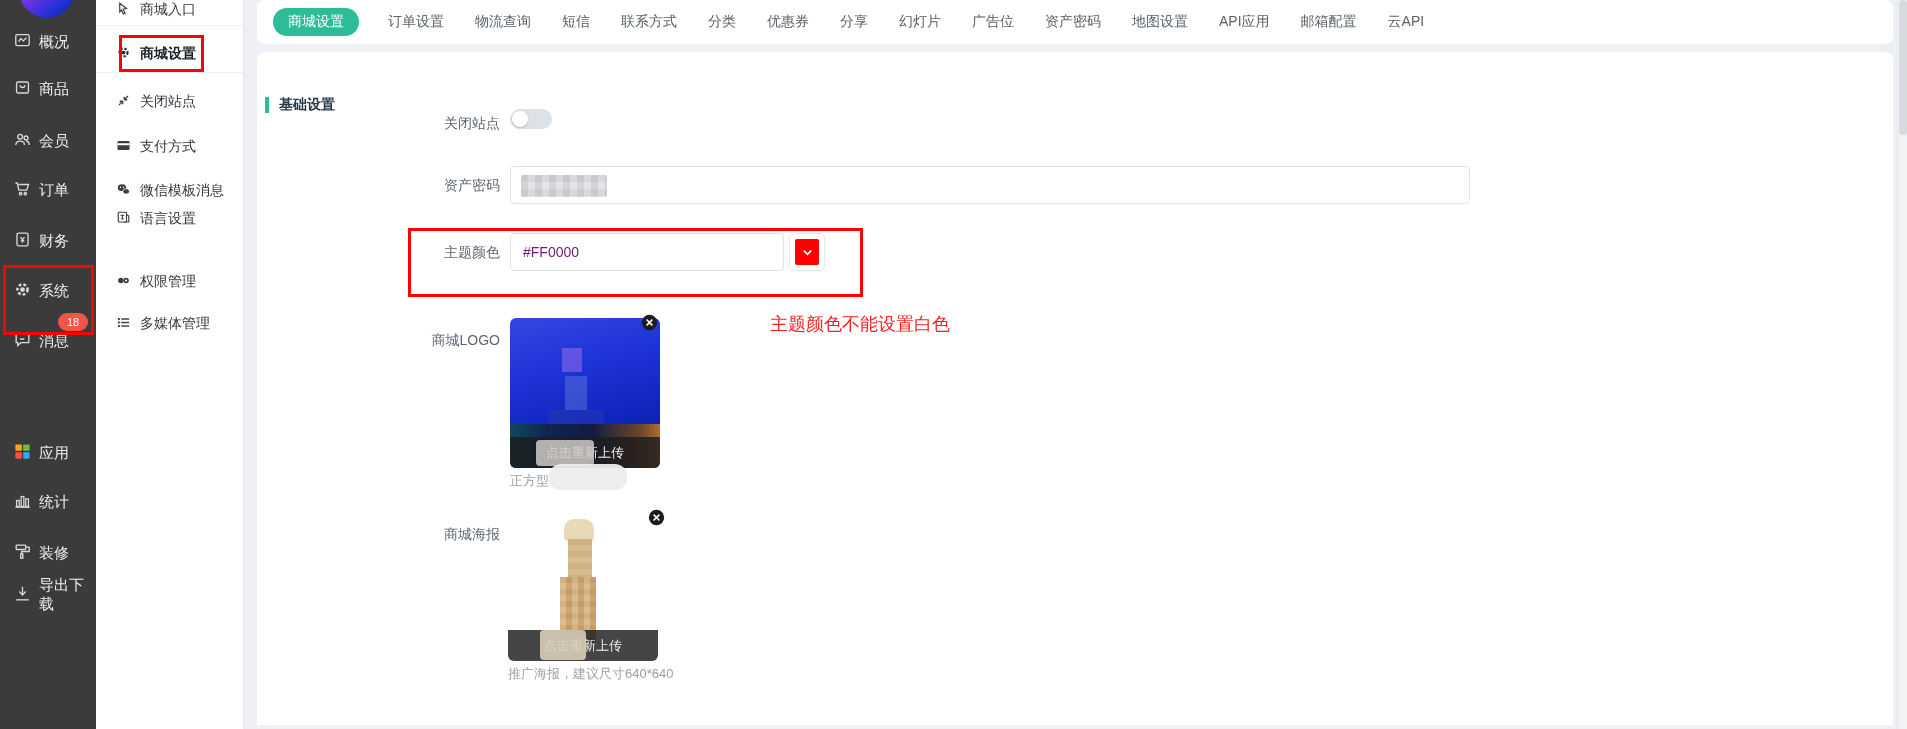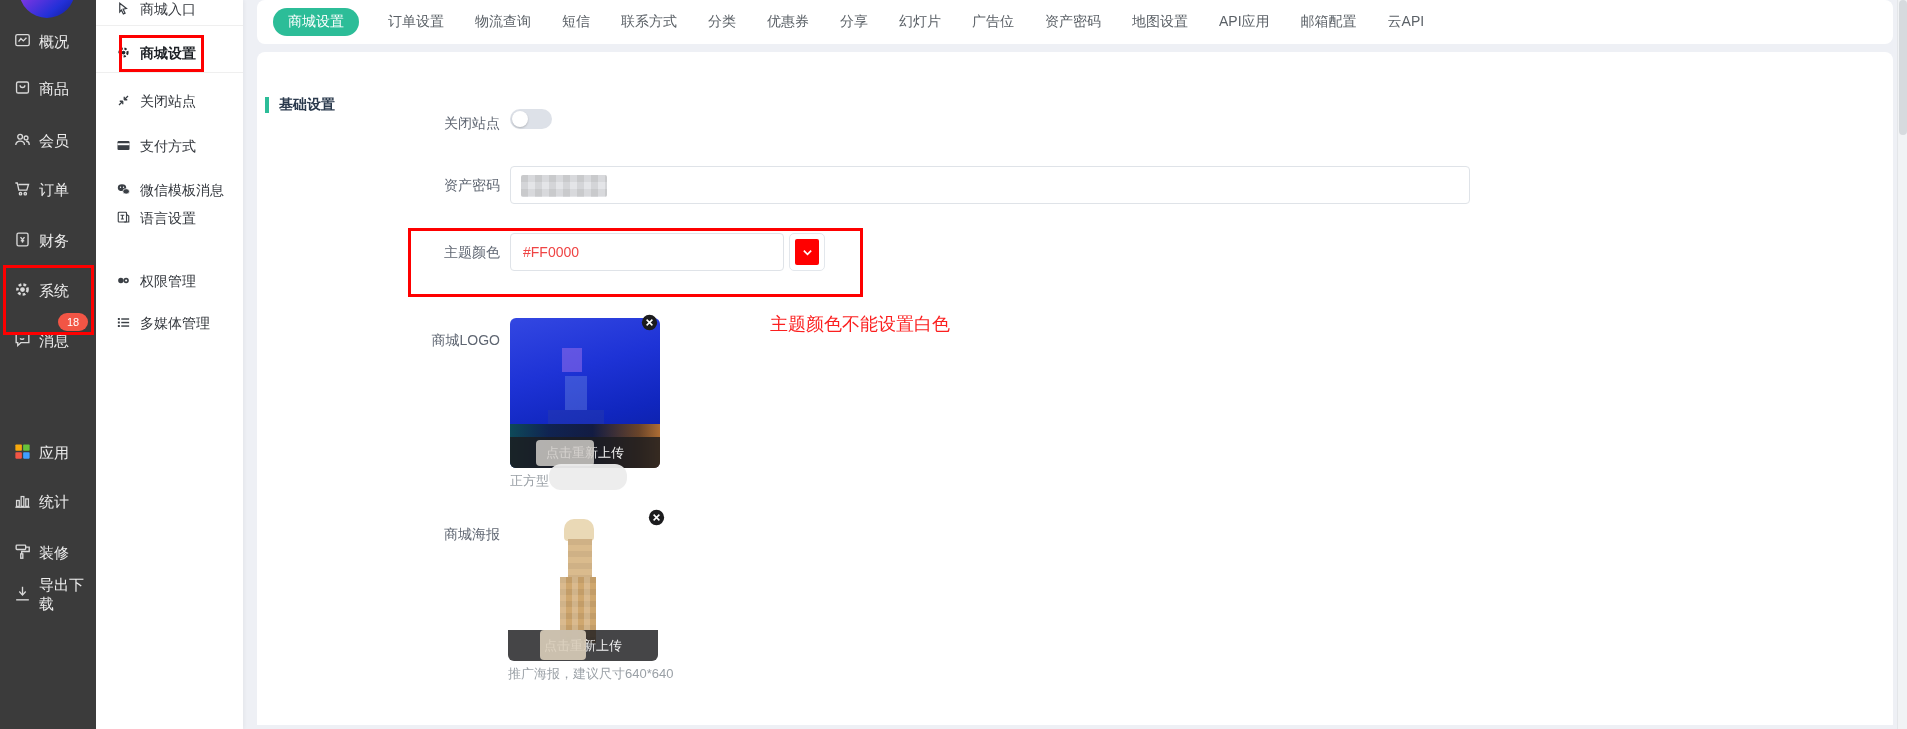--- a/index.html
+++ b/index.html
@@ -38,21 +38,21 @@
   .section-head { position:absolute; left:8px; top:44px; display:flex; align-items:center; gap:10px; }
   .section-bar { width:4px; height:16px; background:#2cbd98; }
   .section-title { font-size:14px; font-weight:bold; color:#2b3a4d; }
 
   .fld-label { position:absolute; left:123px; width:120px; text-align:right; font-size:14px; color:#5f6672; line-height:20px; white-space:nowrap; }
 
   .switch { position:absolute; left:253px; top:57px; width:42px; height:20px; border-radius:10px; background:#dde1e8; cursor:pointer; }
   .switch .knob { position:absolute; left:2px; top:2px; width:16px; height:16px; border-radius:50%; background:#fff;
     box-shadow:0 1px 2px rgba(0,0,0,0.2); }
 
-  .inputbox { position:absolute; border:1px solid #dfe3e8; border-radius:4px; background:#fff; font-size:14px; color:#ef4444; }
+  .inputbox { position:absolute; border:1px solid #dfe3e8; border-radius:4px; background:#fff; font-size:14px; color:#701a75; }
   .name-input { left:253px; top:114px; width:960px; height:38px; }
   .theme-input { left:253px; top:181px; width:274px; height:38px; padding:0 12px; line-height:36px; font-family:"Liberation Sans","DejaVu Sans",sans-serif; }
   input.theme-input { outline:none; }
   .name-blur { position:absolute; left:10px; top:8px; width:86px; height:22px; border-radius:2px; background-color:#e4e5e8;
     background-image:linear-gradient(90deg,rgba(0,0,0,0.07) 50%,transparent 50%),linear-gradient(rgba(0,0,0,0.05) 50%,transparent 50%);
     background-size:14px 14px; }
 
   .color-btn { position:absolute; left:532px; top:181px; width:36px; height:38px; border:1px solid #e3e7ec; border-radius:5px;
     background:#fff; cursor:pointer; }
   .color-btn .swatch { position:absolute; left:5px; top:5px; right:5px; bottom:5px; background:#ff0000; border-radius:2px;

